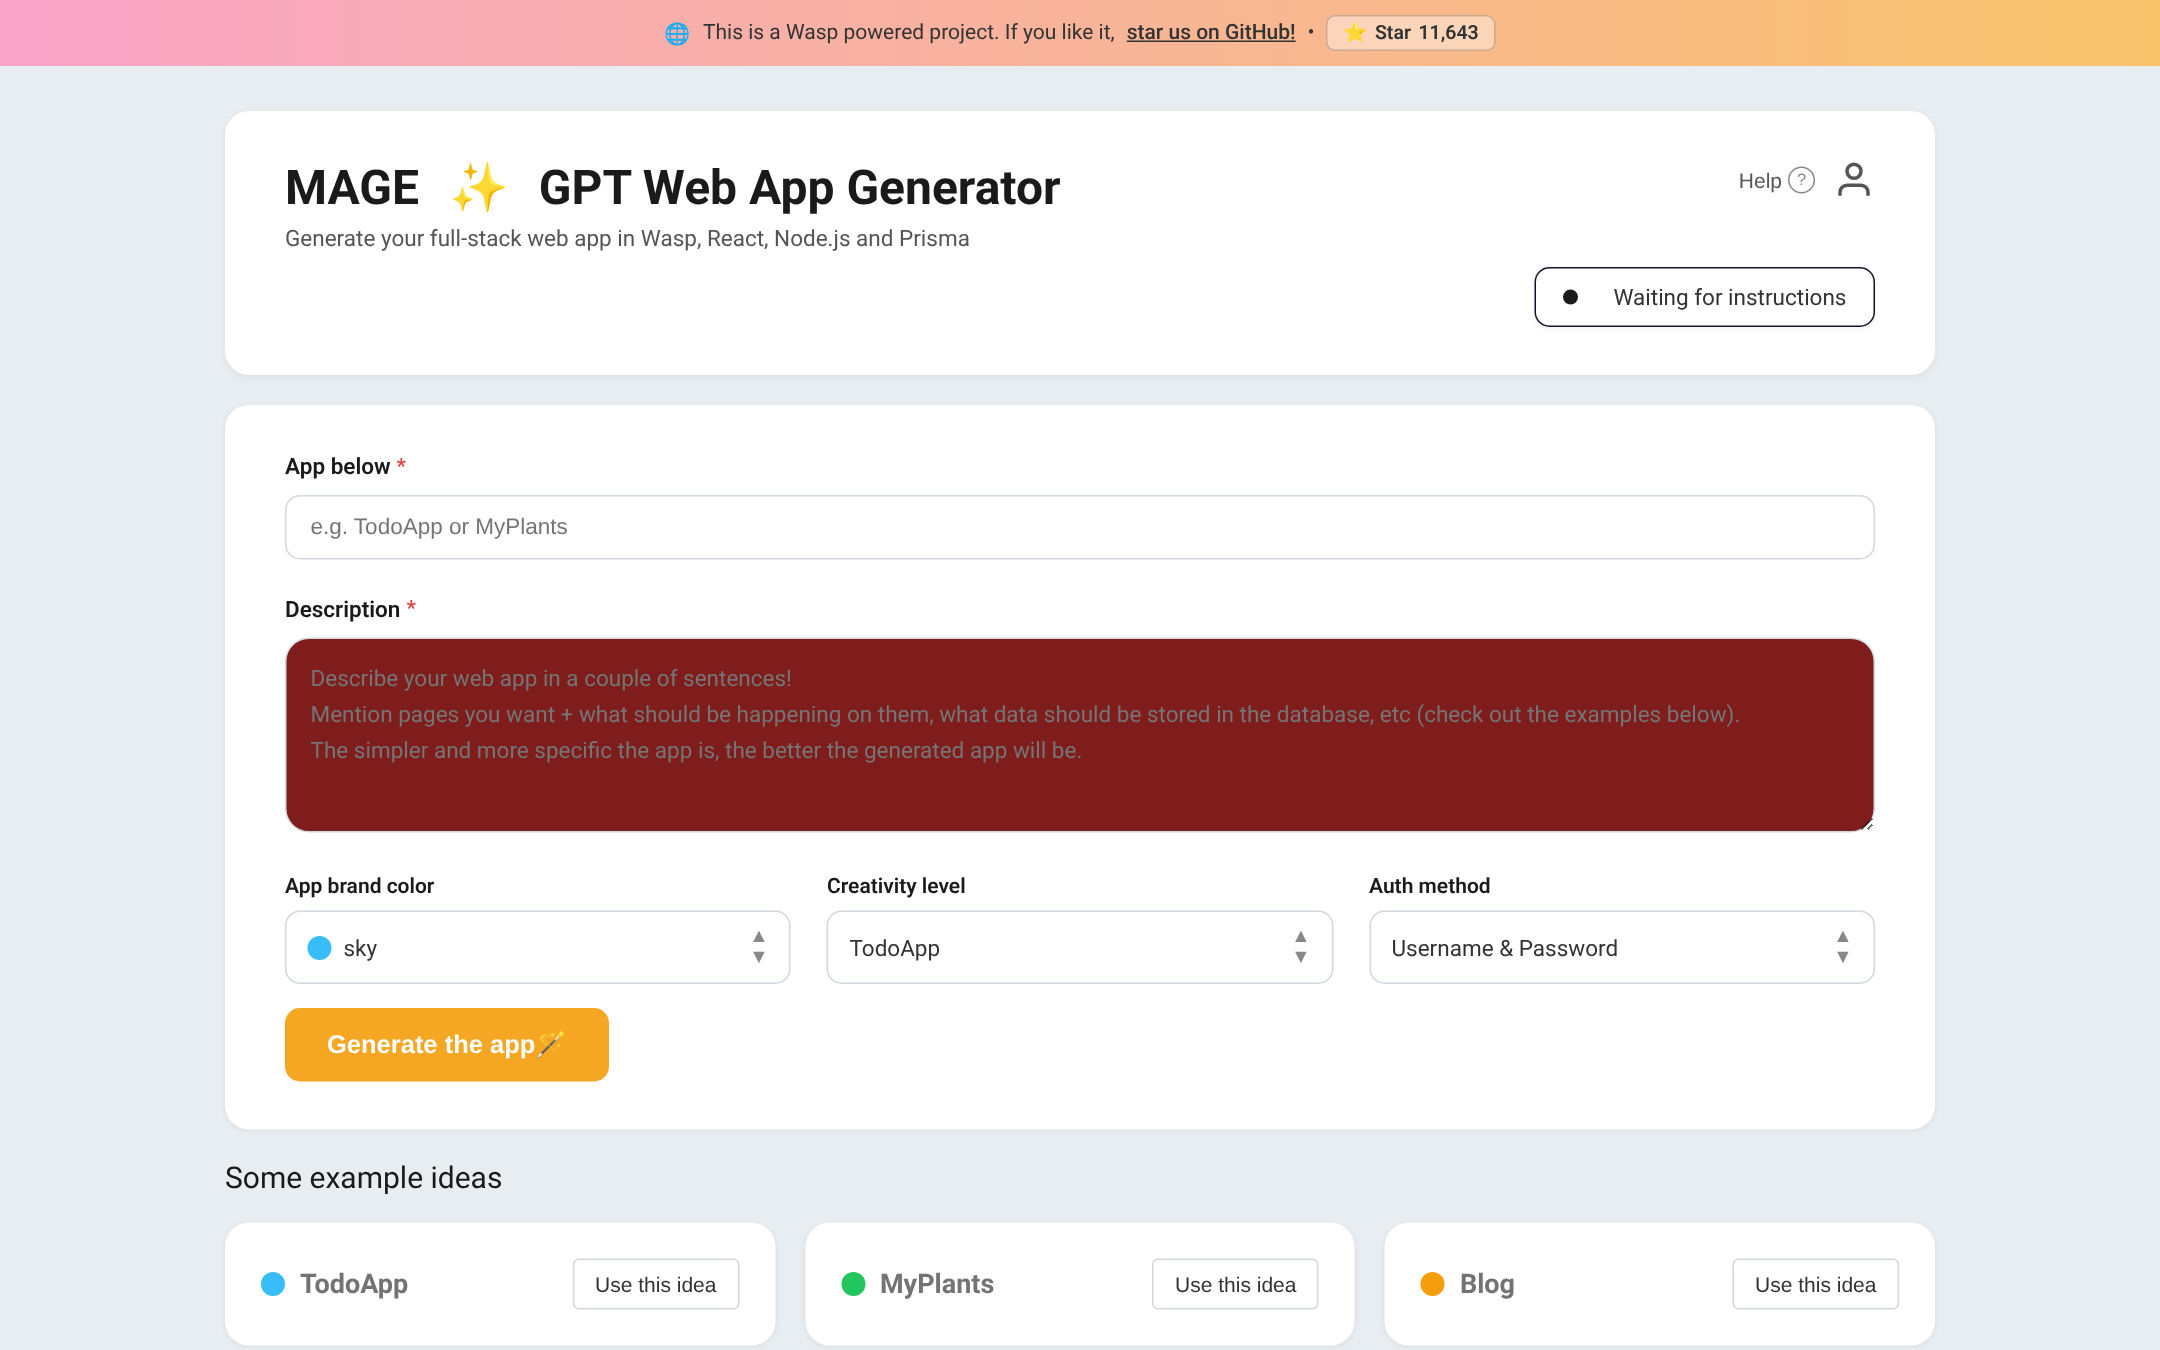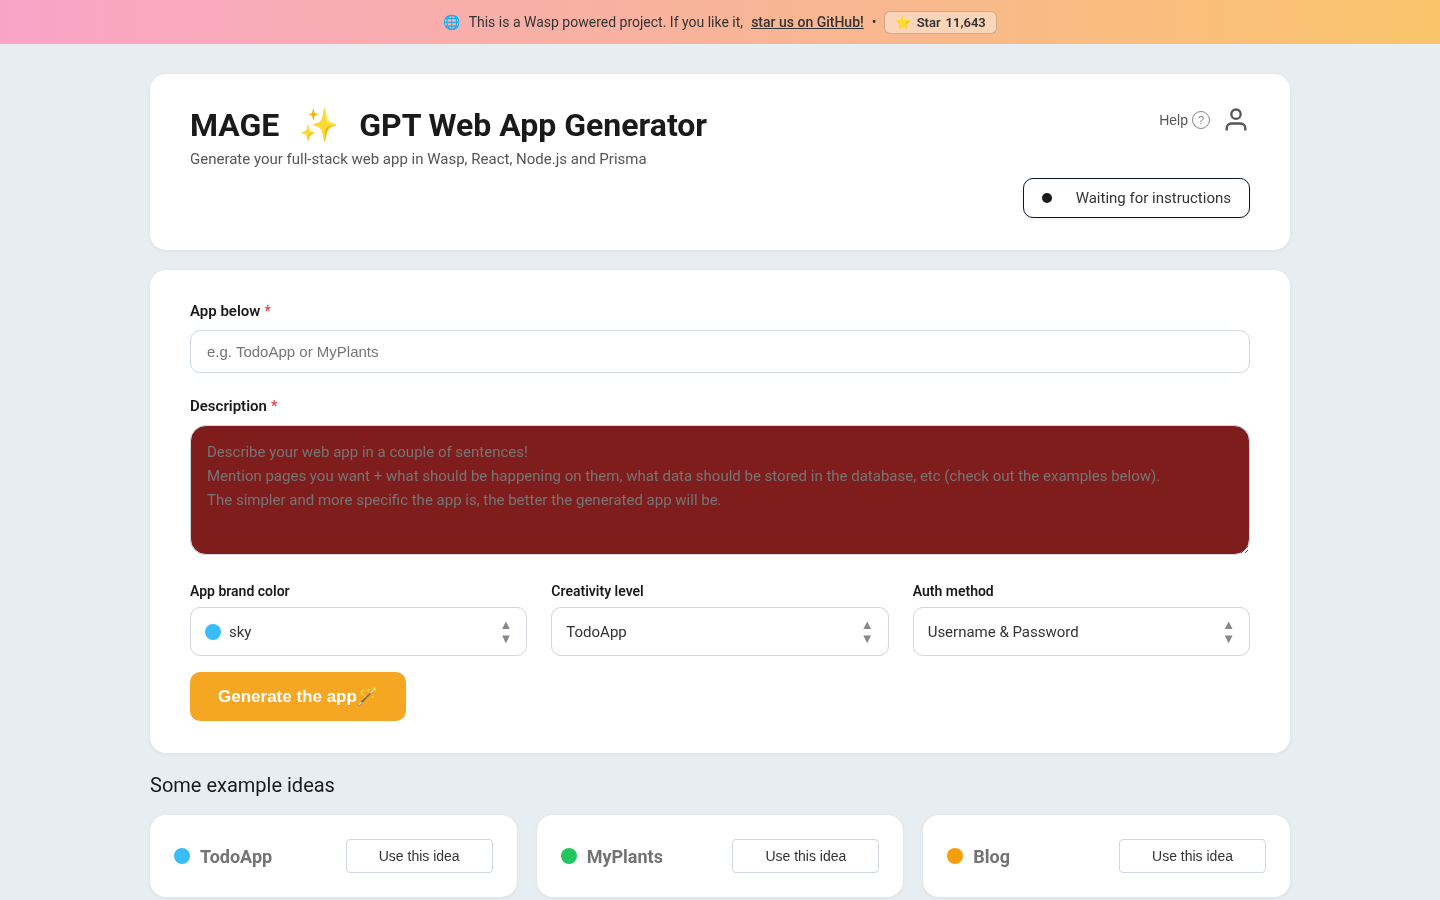--- a/index.html
+++ b/index.html
@@ -308,21 +308,21 @@
     .idea-name {
       font-size: 18px;
       font-weight: 700;
       color: #737373;
     }
 
     .use-idea-btn {
       background: white;
       border: 1.5px solid #d0d7de;
       border-radius: 4px;
-      padding: 8px 32px;
+      padding: 8px 14px;
       font-size: 14px;
       font-weight: 500;
       color: #333;
       cursor: pointer;
     }
   </style>
 </head>
 <body>
 
 <div class="top-banner">

